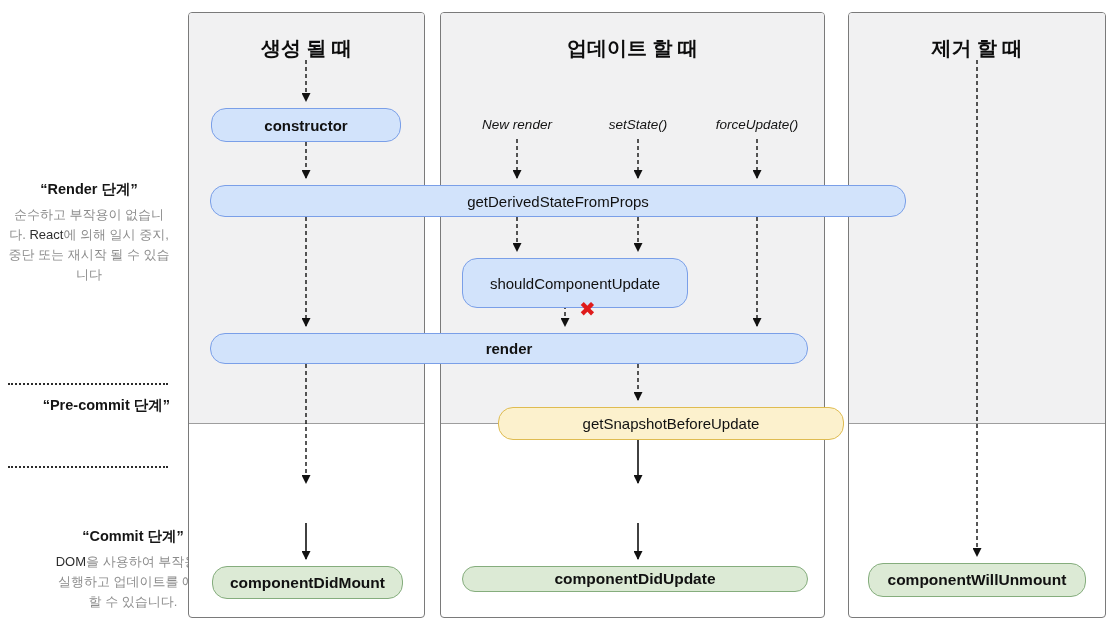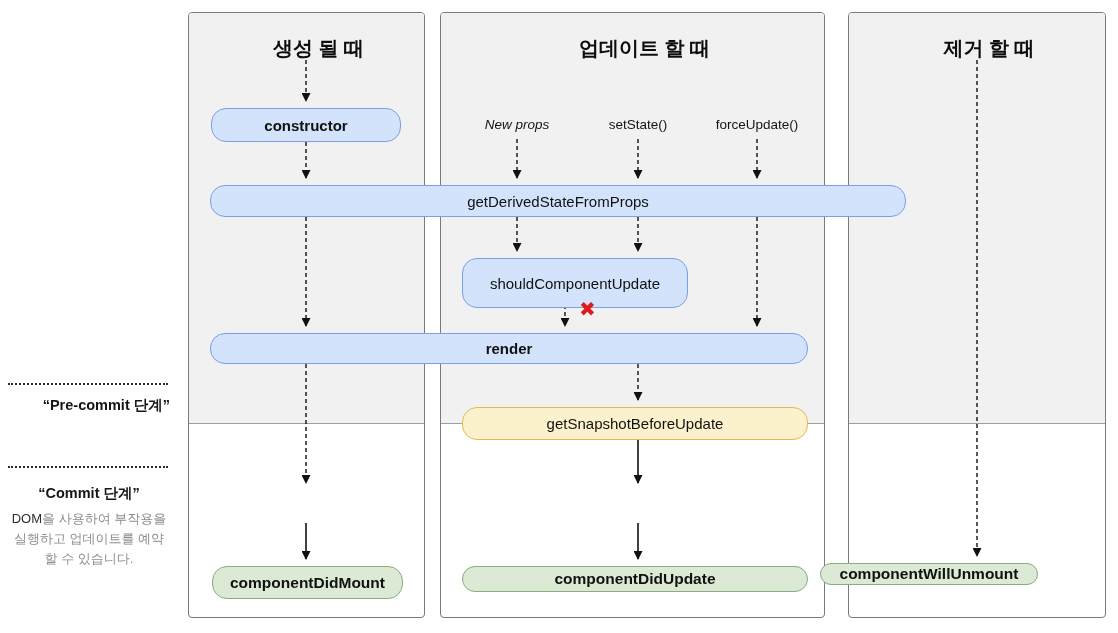--- a/index.html
+++ b/index.html
@@ -15,78 +15,82 @@
     z-index:1;overflow:hidden;
   }
   .panel-gray{
     position:absolute;left:0;top:0;width:100%;height:411px;
     background:#f1f1f2;border-bottom:1px solid #9e9e9e;box-sizing:border-box;
   }
   #panel-mount{left:188px;width:237px;}
   #panel-update{left:440px;width:385px;}
   #panel-unmount{left:848px;width:258px;padding-left:24px;}
   .panel-title{
-    position:absolute;left:12px;top:22px;width:100%;text-align:center;
+    position:absolute;left:0;top:22px;width:100%;text-align:center;
     font-size:20px;font-weight:600;color:#0d0d0d;
   }
   
   .phase{position:absolute;left:8px;width:162px;text-align:center;z-index:1;}
   .phase-title{font-size:14.5px;font-weight:700;color:#151515;}
   .phase-desc{margin-top:6px;font-size:13px;line-height:1.55;color:#8c8c8c;}
   .phase-desc .en{color:#2e2e2e;}
   #phase-render{top:180px;}
   #phase-precommit{top:396px;text-align:right;}
-  #phase-commit{top:484px;}
+  #phase-commit{top:527px;margin-left:44px;}
   .dotted-sep{
     position:absolute;left:8px;width:160px;height:0;
     border-top:2px dotted #2b2b2b;z-index:1;
   }
   #sep-1{top:383px;}
   #sep-2{top:466px;}
   
   #arrow-layer{position:absolute;left:0;top:0;z-index:2;pointer-events:none;}
   
   .node{
     position:absolute;display:flex;align-items:center;justify-content:center;
     font-size:15px;border-radius:15px;box-sizing:border-box;z-index:3;
     white-space:nowrap;
   }
   .blue  {background:#d2e3fb;border:1.5px solid #7a9fe8;}
-  .yellow{background:#fcf1cd;border:1.5px solid #dfbc51;}
+  .yellow{background:#fcf1cd;border:1.5px solid #dfbc51;margin-left:36px;}
   .green {background:#dcead5;border:1.5px solid #85ad7d;}
   .bold{font-weight:700;}
   .italic{font-style:italic;}
   #node-constructor        {left:211px;top:108px;width:190px;height:34px;}
   #node-getderived         {left:210px;top:185px;width:696px;height:32px;}
   #node-shouldcomp         {left:462px;top:258px;width:226px;height:50px;}
   #node-render             {left:210px;top:333px;width:598px;height:31px;}
   #node-snapshot           {left:462px;top:407px;width:346px;height:33px;}
   #node-reactdom           {left:210px;top:490px;width:598px;height:32px;}
   #node-didmount           {left:212px;top:566px;width:191px;height:33px;font-size:15.5px;}
   #node-didupdate          {left:462px;top:566px;width:346px;height:26px;font-size:15.5px;}
-  #node-willunmount        {left:820px;top:563px;width:218px;height:22px;font-size:15.5px;}
+  #node-willunmount        {left:868px;top:563px;width:218px;height:34px;font-size:15.5px;}
   
   .trigger{
     position:absolute;top:117px;width:130px;text-align:center;
-    font-size:13.5px;color:#141414;z-index:3;
+    font-size:13.5px;color:#141414;z-index:3;font-style:italic;
   }
   #trigger-newprops   {left:452px;font-style:italic;}
   #trigger-setstate   {left:573px;}
   #trigger-forceupdate{left:692px;}
   
   #skip-x{
     position:absolute;left:579px;top:299px;z-index:4;
     font-size:20px;font-weight:700;color:#df1b1b;line-height:1;
   }
 </style>
 </head>
 <body>
 
 <div id="canvas">
 
+  <div class="phase" id="phase-render">
+    <div class="phase-title">“Render 단계”</div>
+    <div class="phase-desc"><span>순수하고 부작용이 없습니다. </span><span class="en">React</span><span>에 의해 일시 중지, 중단 또는 재시작 될 수 있습니다</span></div>
+  </div>
 
   <div class="dotted-sep" id="sep-1"></div>
 
   <div class="phase" id="phase-precommit">
     <div class="phase-title">“Pre-commit 단계”</div>
   </div>
 
   <div class="dotted-sep" id="sep-2"></div>
 
   <div class="phase" id="phase-commit">
@@ -100,21 +104,21 @@
   </div>
   <div class="panel" id="panel-update">
     <div class="panel-gray"></div>
     <div class="panel-title">업데이트 할 때</div>
   </div>
   <div class="panel" id="panel-unmount">
     <div class="panel-gray"></div>
     <div class="panel-title">제거 할 때</div>
   </div>
 
-  <div class="trigger" id="trigger-newprops">New props</div>
+  <div class="trigger" id="trigger-newprops">New render</div>
   <div class="trigger" id="trigger-setstate">setState()</div>
   <div class="trigger" id="trigger-forceupdate">forceUpdate()</div>
 
   <svg id="arrow-layer" width="1118" height="633">
     <defs>
       <marker id="ah" markerUnits="userSpaceOnUse" markerWidth="10" markerHeight="9" refX="8" refY="4.5" orient="auto">
         <path d="M0,0 L9,4.5 L0,9 Z" fill="#111"></path>
       </marker>
     </defs>
 

